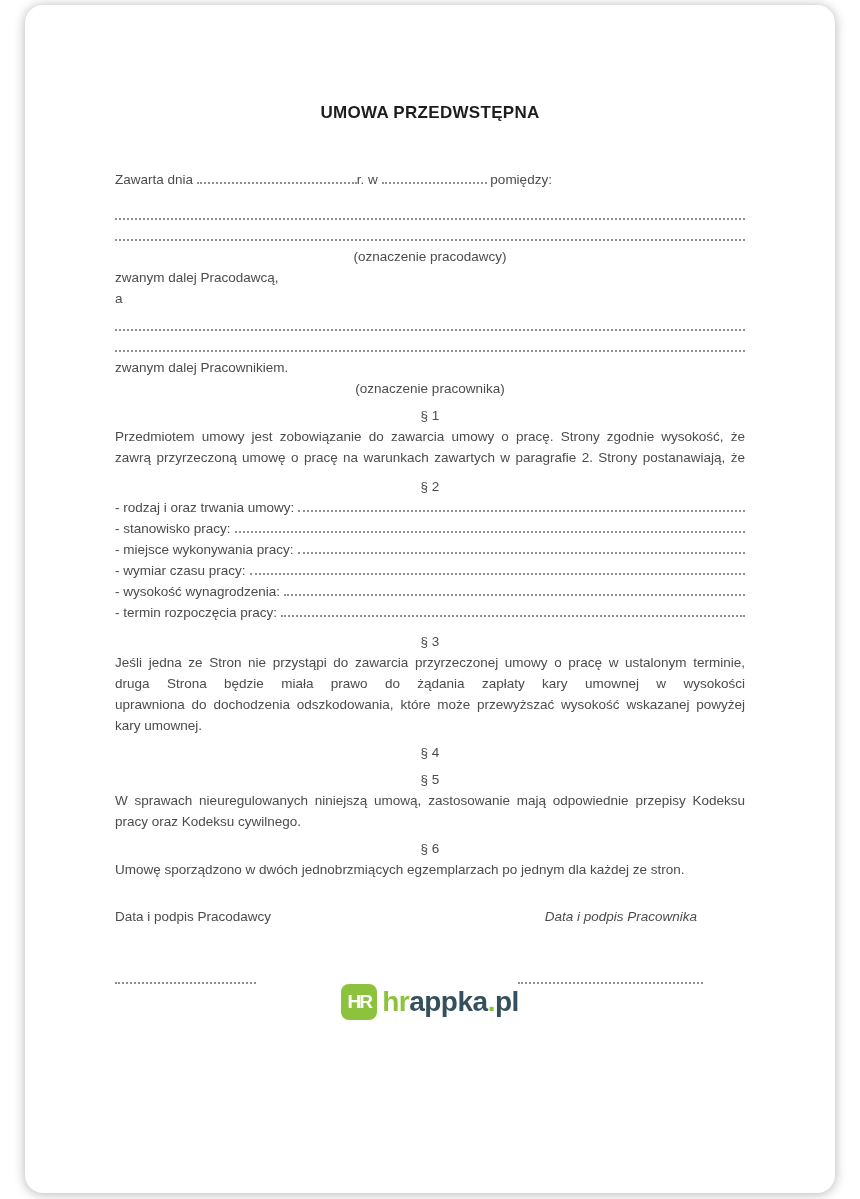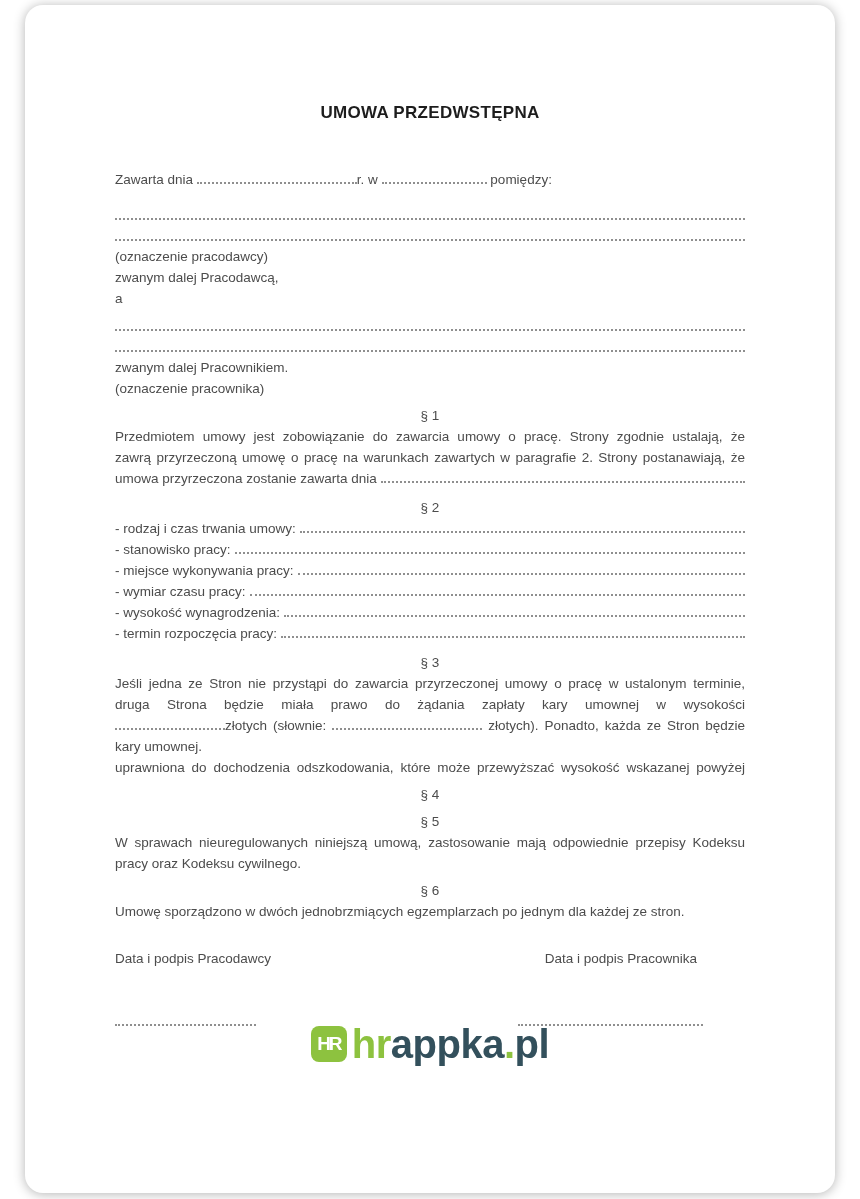--- a/index.html
+++ b/index.html
@@ -24,21 +24,21 @@
     margin:0 0 44px 0;
     text-align:center;
     font-size:17px;
     font-weight:700;
     letter-spacing:.3px;
     color:#1d1d1d;
     line-height:24px;
   }
   .pline{line-height:21px;}
   .jline{text-align:justify;text-align-last:justify;}
-  .center{text-align:left;}
+  .center{text-align:center;}
   .sec-head{text-align:center;margin-top:6px;}
   .gap-top{margin-top:8px;}
   
   .dots{
     display:inline-block;
     height:1px;
     border-bottom:2px dotted #8f8f8f;
     vertical-align:baseline;
   }
   .w160{width:160px;}
@@ -46,21 +46,21 @@
   .w110{width:110px;}
   .w150{width:150px;}
   .fill{flex:1 1 auto;}
   .leader{display:flex;align-items:baseline;}
   .leader .lab{white-space:nowrap;padding-right:4px;}
   .blank-block{margin-top:14px;}
   .blank-block.tight{margin-top:6px;}
   .blank{height:14px;border-bottom:2px dotted #8f8f8f;margin-bottom:5px;}
   
   .sig-row{display:flex;margin-top:26px;text-align:right;}
-  .sig-row .right{margin-left:auto;margin-right:48px;}
+  .sig-row .right{margin-left:auto;margin-right:48px;font-style:italic;}
   .sigline-row{display:flex;margin-top:54px;}
   .sigline{display:inline-block;height:1px;border-bottom:2px dotted #8f8f8f;}
   .sigline.left{width:141px;}
   .sigline.right{width:185px;margin-left:auto;margin-right:42px;}
   
   .logo{
     display:flex;
     justify-content:center;
     align-items:center;
   }
@@ -70,21 +70,21 @@
     background:#8dc23f;
     color:#ffffff;
     font-weight:800;
     font-size:19px;
     letter-spacing:-2px;
     display:flex;align-items:center;justify-content:center;
     margin-right:5px;
     line-height:36px;
   }
   .logo-word{
-    font-size:40px;
+    font-size:28px;
     font-weight:700;
     letter-spacing:-.5px;
     line-height:36px;
   }
   .lg-green{color:#8dc23f;}
   .lg-dark{color:#33505c;}
 </style>
 </head>
 <body>
 
@@ -108,30 +108,26 @@
   <div class="pline">a</div>
 
   <div class="blank-block tight">
     <div class="blank"></div>
     <div class="blank"></div>
   </div>
   <div class="pline">zwanym dalej Pracownikiem.</div>
   <div class="pline center">(oznaczenie pracownika)</div>
 
   <div class="pline sec-head">§ 1</div>
-  <div class="pline jline">Przedmiotem umowy jest zobowiązanie do zawarcia umowy o pracę. Strony zgodnie ustalają, że</div>
+  <div class="pline jline">Przedmiotem umowy jest zobowiązanie do zawarcia umowy o pracę. Strony zgodnie wysokość, że</div>
   <div class="pline jline">zawrą przyrzeczoną umowę o pracę na warunkach zawartych w paragrafie 2. Strony postanawiają, że</div>
-  <div class="pline leader">
-    <span class="lab">umowa przyrzeczona zostanie zawarta dnia</span>
-    <span class="dots fill"></span>
-  </div>
 
   <div class="pline sec-head gap-top">§ 2</div>
   <div class="pline leader">
-    <span class="lab">- rodzaj i czas trwania umowy:</span>
+    <span class="lab">- rodzaj i oraz trwania umowy:</span>
     <span class="dots fill"></span>
   </div>
   <div class="pline leader">
     <span class="lab">- stanowisko pracy:</span>
     <span class="dots fill"></span>
   </div>
   <div class="pline leader">
     <span class="lab">- miejsce wykonywania pracy:</span>
     <span class="dots fill"></span>
   </div>
@@ -144,27 +140,22 @@
     <span class="dots fill"></span>
   </div>
   <div class="pline leader">
     <span class="lab">- termin rozpoczęcia pracy:</span>
     <span class="dots fill"></span>
   </div>
 
   <div class="pline sec-head gap-top">§ 3</div>
   <div class="pline jline">Jeśli jedna ze Stron nie przystąpi do zawarcia przyrzeczonej umowy o pracę w ustalonym terminie,</div>
   <div class="pline jline">druga Strona będzie miała prawo do żądania zapłaty kary umownej w wysokości</div>
-  <div class="pline jline">
-    <span class="dots w110"></span><span>złotych (słownie:</span>
-    <span class="dots w150"></span>
-    <span>złotych). Ponadto, każda ze Stron będzie</span>
-  </div>
+  <div class="pline jline">uprawniona do dochodzenia odszkodowania, które może przewyższać wysokość wskazanej powyżej</div>
   <div class="pline">kary umownej.</div>
-  <div class="pline jline">uprawniona do dochodzenia odszkodowania, które może przewyższać wysokość wskazanej powyżej</div>
 
   <div class="pline sec-head">§ 4</div>
 
   <div class="pline sec-head">§ 5</div>
   <div class="pline jline">W sprawach nieuregulowanych niniejszą umową, zastosowanie mają odpowiednie przepisy Kodeksu</div>
   <div class="pline">pracy oraz Kodeksu cywilnego.</div>
 
   <div class="pline sec-head">§ 6</div>
   <div class="pline">Umowę sporządzono w dwóch jednobrzmiących egzemplarzach po jednym dla każdej ze stron.</div>
 

